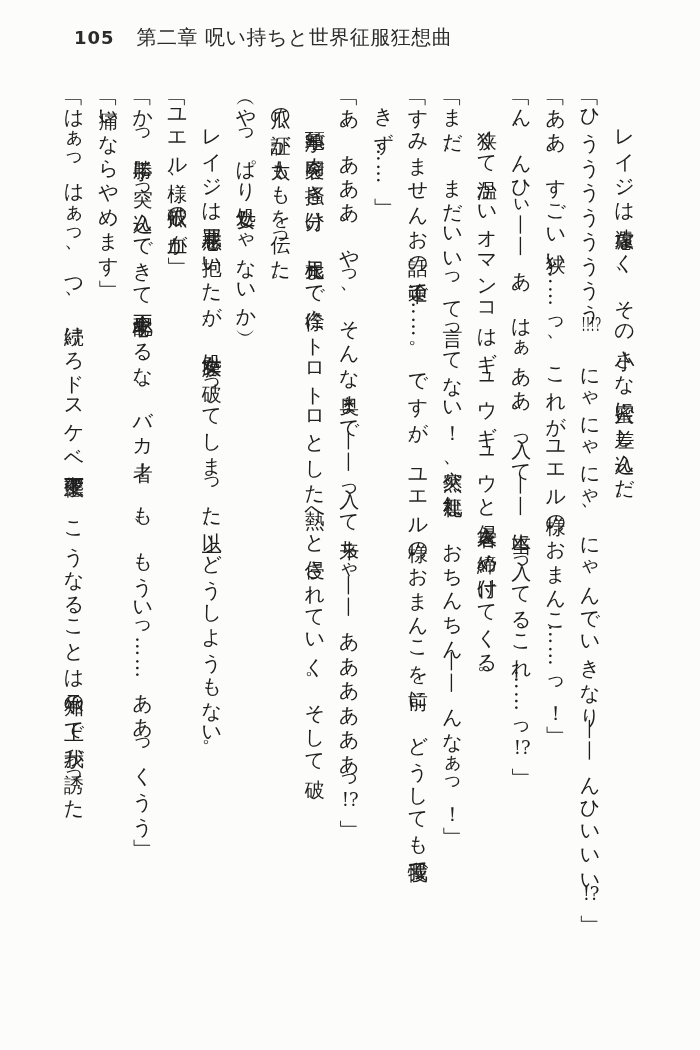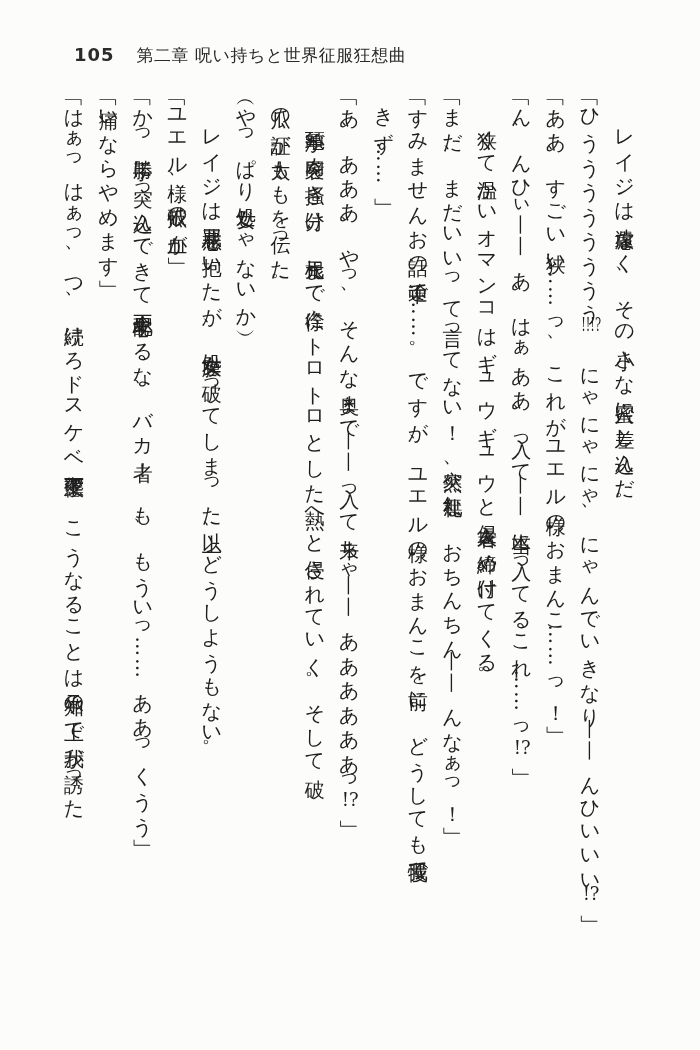--- a/index.html
+++ b/index.html
@@ -10,35 +10,35 @@
   .page {
     position: relative;
     width: 700px;
     height: 1050px;
     background: #fcfcfa;
     overflow: hidden;
     font-family: "DejaVu Serif", "Liberation Serif", serif;
   }
   .page-header {
     position: absolute;
-    top: 44px;
+    top: 24px;
     left: 74px;
     display: flex;
     align-items: baseline;
     font-family: "DejaVu Sans", "Liberation Sans", sans-serif;
     color: #2b2b2b;
   }
   .page-number {
     font-size: 18px;
     font-weight: 600;
     letter-spacing: 1px;
   }
   .chapter-title {
     margin-left: 22px;
-    font-size: 17px;
+    font-size: 20px;
     font-weight: 500;
     letter-spacing: 0.5px;
   }
   .text-area {
     position: absolute;
     top: 93px;
     right: 58px;
     height: 892px;
     writing-mode: vertical-rl;
     text-orientation: mixed;

